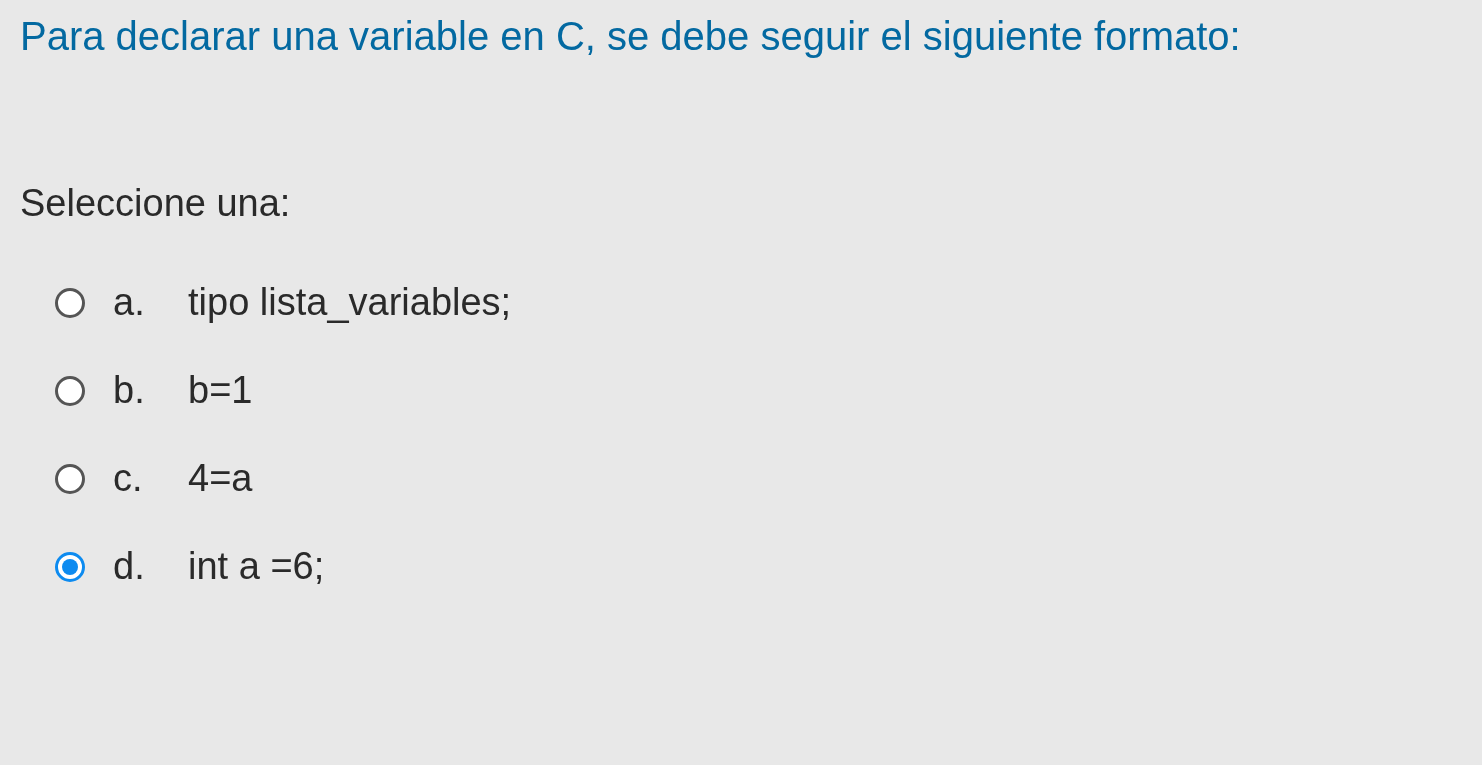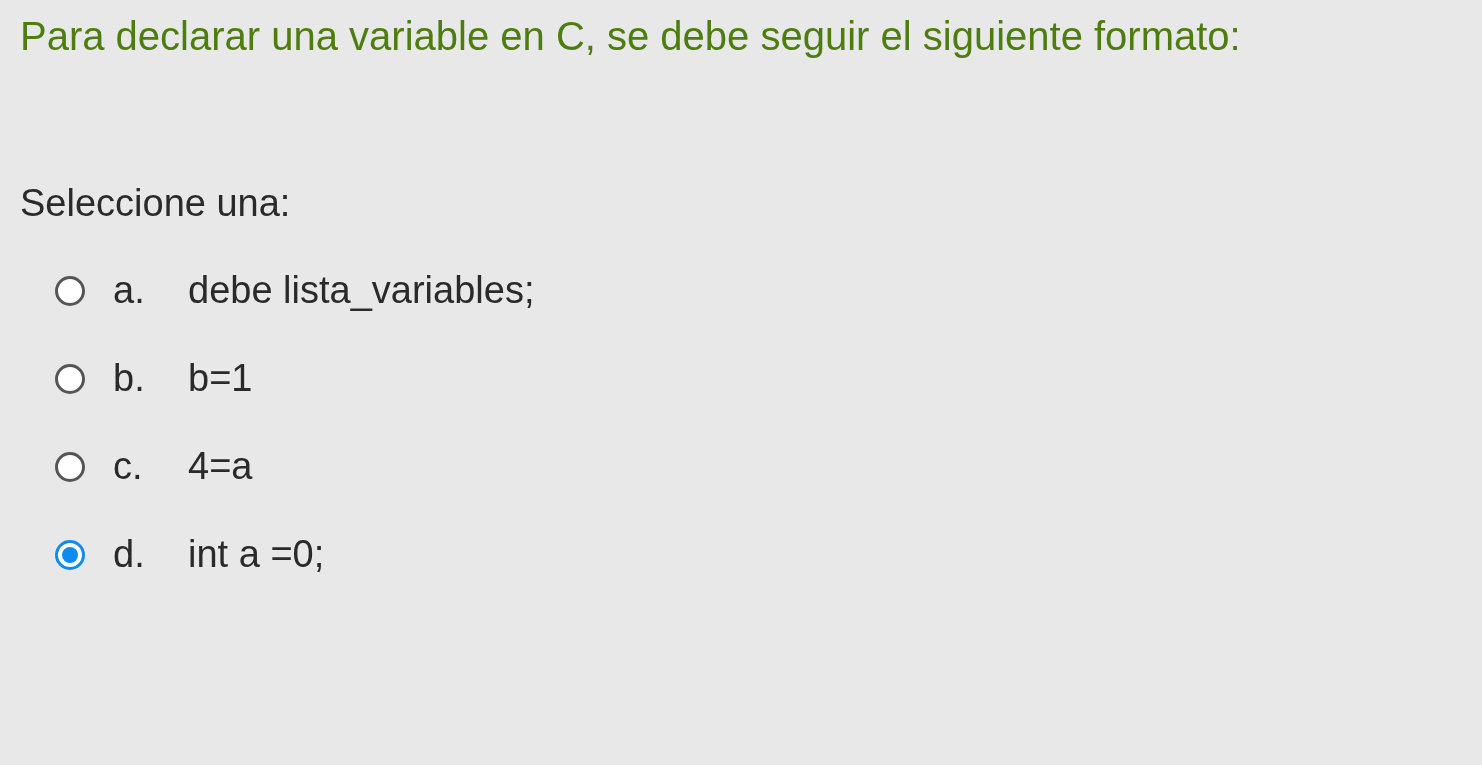--- a/index.html
+++ b/index.html
@@ -11,29 +11,29 @@
       font-family: "Segoe UI", "Helvetica Neue", Arial, sans-serif;
       background-color: #e8e8e8;
       width: 1482px;
       height: 765px;
       padding: 10px 20px;
       color: #333;
     }
     .question-text {
       font-size: 40px;
       font-weight: 400;
-      color: #4d7c0f;
+      color: #0369a1;
       margin-bottom: 120px;
       line-height: 1.3;
     }
     .instruction-text {
       font-size: 38px;
       font-weight: 400;
       color: #2a2a2a;
-      margin-bottom: 44px;
+      margin-bottom: 56px;
     }
     .options-container {
       padding-left: 35px;
     }
     .option-row {
       display: flex;
       align-items: center;
       margin-bottom: 45px;
       font-size: 38px;
       color: #2a2a2a;
@@ -80,21 +80,21 @@
 
 <div class="instruction-text">Seleccione una:</div>
 
 <div class="options-container">
 
   <div class="option-row">
     <span class="radio-outer">
       
     </span>
     <span class="option-letter">a.</span>
-    <span class="option-text">debe lista_variables;</span>
+    <span class="option-text">tipo lista_variables;</span>
   </div>
 
   <div class="option-row">
     <span class="radio-outer">
       
     </span>
     <span class="option-letter">b.</span>
     <span class="option-text">b=1</span>
   </div>
 
@@ -104,16 +104,16 @@
     </span>
     <span class="option-letter">c.</span>
     <span class="option-text">4=a</span>
   </div>
 
   <div class="option-row">
     <span class="radio-outer selected">
       <span class="radio-inner"></span>
     </span>
     <span class="option-letter">d.</span>
-    <span class="option-text">int a =0;</span>
+    <span class="option-text">int a =6;</span>
   </div>
 
 </div>
 
 </body></html>

